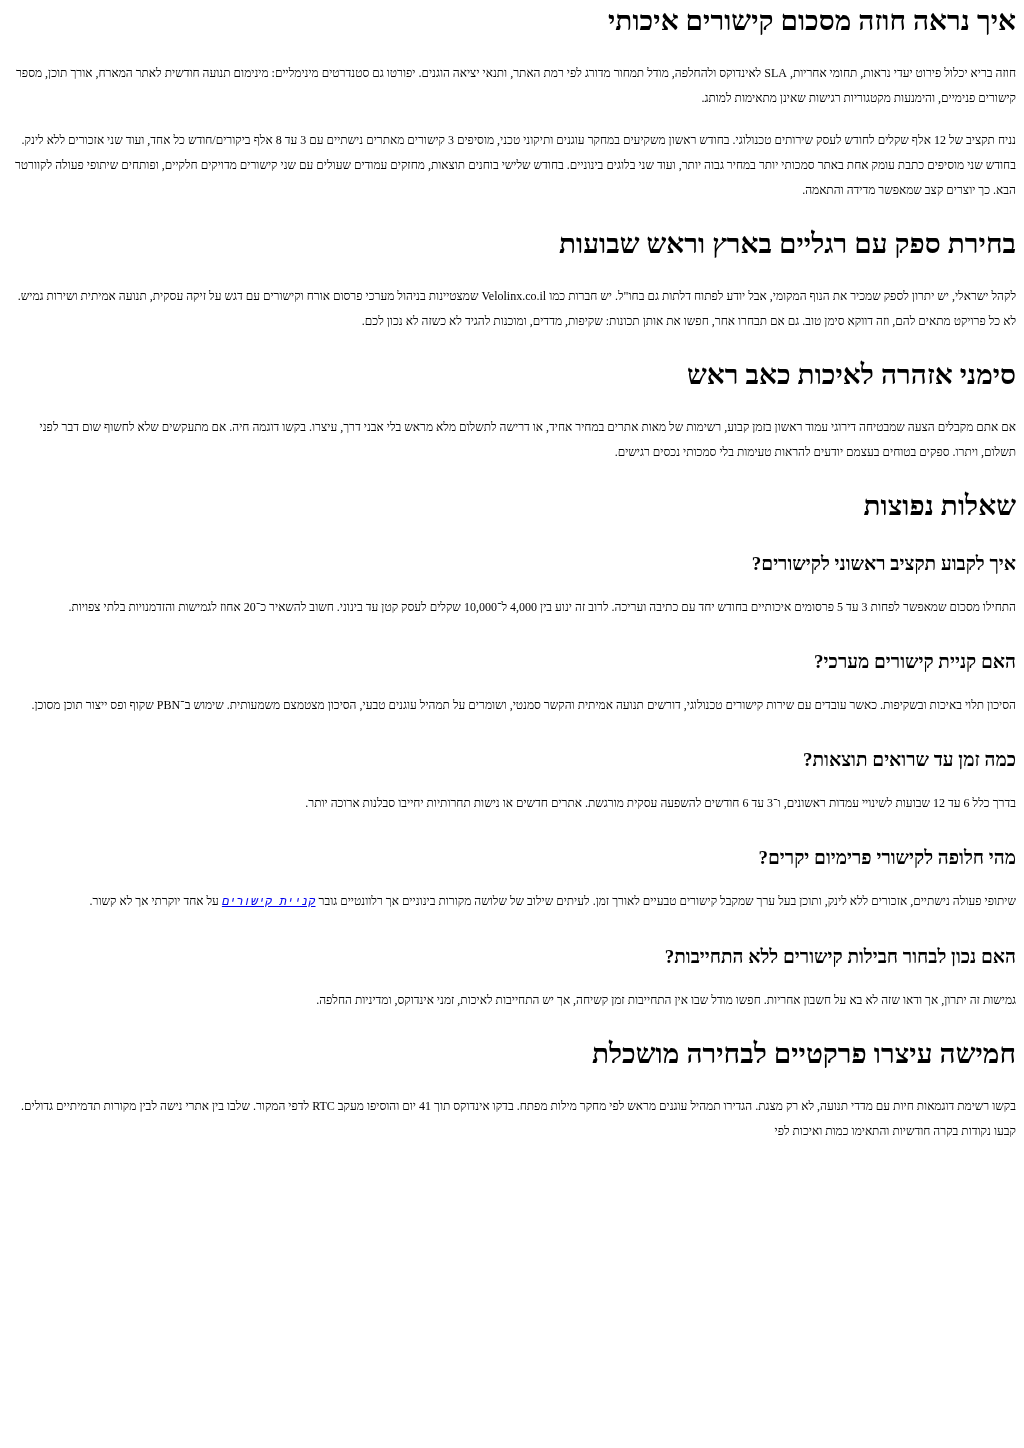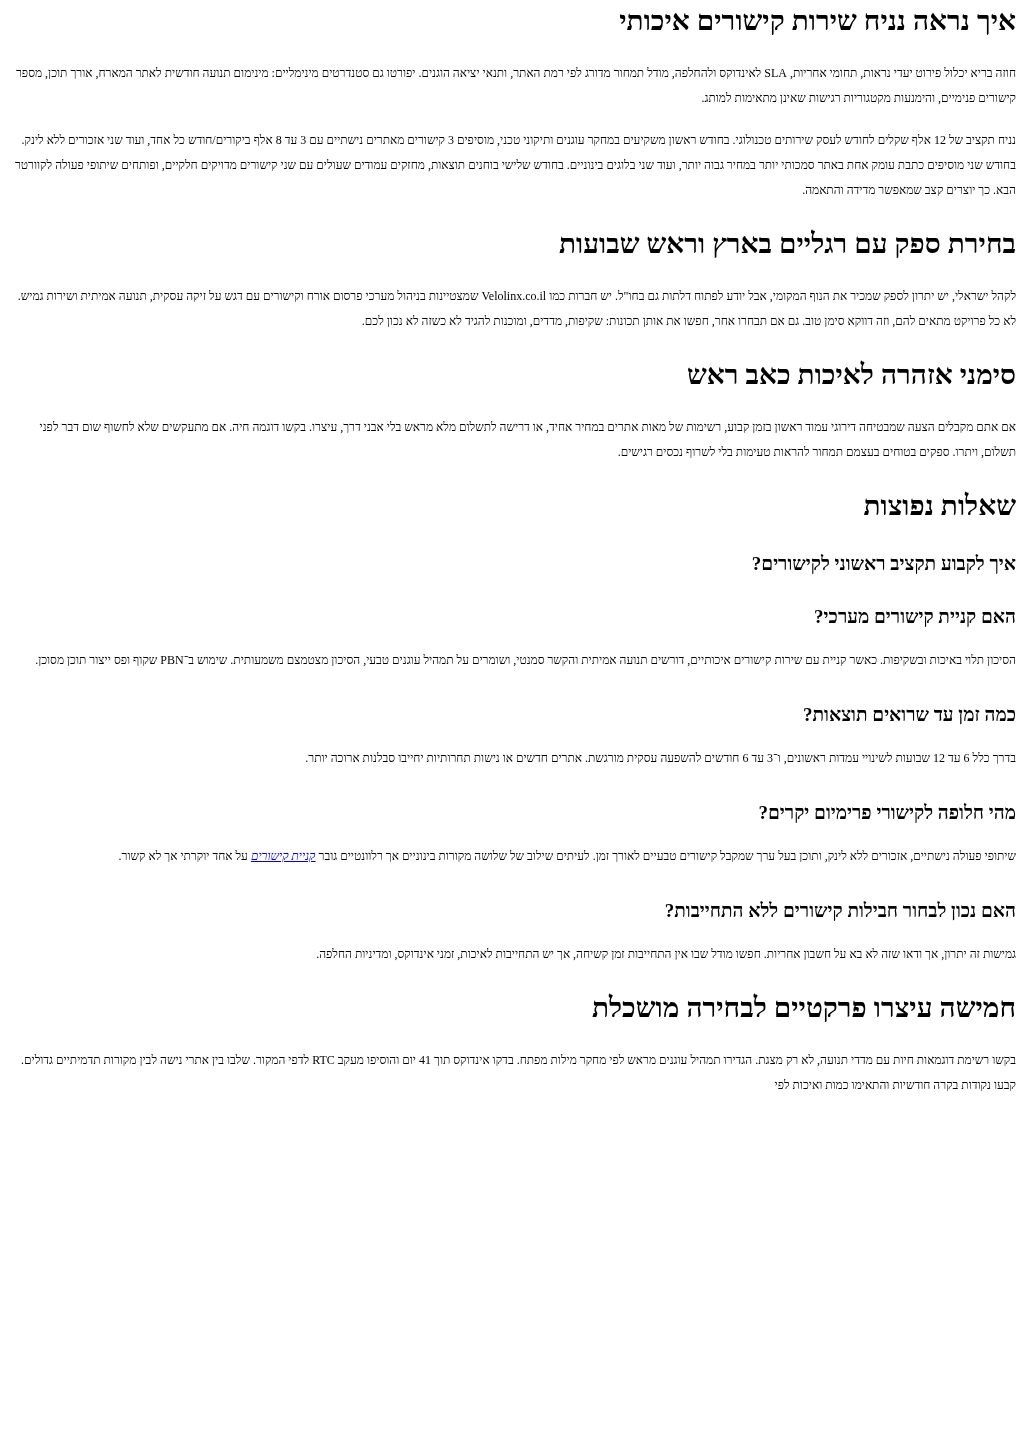--- a/index.html
+++ b/index.html
@@ -38,44 +38,46 @@
   p {
     font-size: 12px;
     line-height: 25px;
     margin: 17px 0;
     text-align: right;
   }
   a.inline-link {
     color: #0000ee;
     font-style: italic;
     text-decoration: underline;
+    font-family: Liberation Mono, monospace;
   }
 </style>
 </head>
 <body>
 
 <div class="page">
 
-  <h2 class="first">איך נראה נניח שירות קישורים איכותי</h2>
+  <h2 class="first">איך נראה חוזה מסכום קישורים איכותי</h2>
   <p>חוזה בריא יכלול פירוט יעדי נראות, תחומי אחריות, SLA לאינדוקס ולהחלפה, מודל תמחור מדורג לפי רמת האתר, ותנאי יציאה הוגנים. יפורטו גם סטנדרטים מינימליים: מינימום תנועה חודשית לאתר המארח, אורך תוכן, מספר קישורים פנימיים, והימנעות מקטגוריות רגישות שאינן מתאימות למותג.</p>
 
   <p>נניח תקציב של 12 אלף שקלים לחודש לעסק שירותים טכנולוגי. בחודש ראשון משקיעים במחקר עוגנים ותיקוני טכני, מוסיפים 3 קישורים מאתרים נישתיים עם 3 עד 8 אלף ביקורים/חודש כל אחד, ועוד שני אזכורים ללא לינק. בחודש שני מוסיפים כתבת עומק אחת באתר סמכותי יותר במחיר גבוה יותר, ועוד שני בלוגים בינוניים. בחודש שלישי בוחנים תוצאות, מחזקים עמודים שעולים עם שני קישורים מדויקים חלקיים, ופותחים שיתופי פעולה לקוורטר הבא. כך יוצרים קצב שמאפשר מדידה והתאמה.</p>
 
   <h2>בחירת ספק עם רגליים בארץ וראש שבועות</h2>
   <p>לקהל ישראלי, יש יתרון לספק שמכיר את הנוף המקומי, אבל יודע לפתוח דלתות גם בחו"ל. יש חברות כמו Velolinx.co.il שמצטיינות בניהול מערכי פרסום אורח וקישורים עם דגש על זיקה עסקית, תנועה אמיתית ושירות גמיש. לא כל פרויקט מתאים להם, וזה דווקא סימן טוב. גם אם תבחרו אחר, חפשו את אותן תכונות: שקיפות, מדדים, ומוכנות להגיד לא כשזה לא נכון לכם.</p>
 
   <h2>סימני אזהרה לאיכות כאב ראש</h2>
-  <p>אם אתם מקבלים הצעה שמבטיחה דירוגי עמוד ראשון בזמן קבוע, רשימות של מאות אתרים במחיר אחיד, או דרישה לתשלום מלא מראש בלי אבני דרך, עיצרו. בקשו דוגמה חיה. אם מתעקשים שלא לחשוף שום דבר לפני תשלום, ויתרו. ספקים בטוחים בעצמם תמחור להראות טעימות בלי לשרוף נכסים רגישים.</p>
+  <p>אם אתם מקבלים הצעה שמבטיחה דירוגי עמוד ראשון בזמן קבוע, רשימות של מאות אתרים במחיר אחיד, או דרישה לתשלום מלא מראש בלי אבני דרך, עיצרו. בקשו דוגמה חיה. אם מתעקשים שלא לחשוף שום דבר לפני תשלום, ויתרו. ספקים בטוחים בעצמם יודעים להראות טעימות בלי סמכותי נכסים רגישים.</p>
 
   <h2>שאלות נפוצות</h2>
 
   <h3>איך לקבוע תקציב ראשוני לקישורים?</h3>
+  <p>התחילו מסכום שמאפשר לפחות 3 עד 5 פרסומים איכותיים בחודש יחד עם כתיבה ועריכה. לרוב זה ינוע בין 4,000 ל־10,000 שקלים לעסק קטן עד בינוני. חשוב להשאיר כ־20 אחוז לגמישות והזדמנויות בלתי צפויות.</p>
 
   <h3>האם קניית קישורים מערכי?</h3>
-  <p>הסיכון תלוי באיכות ובשקיפות. כאשר קניית עם שירות קישורים איכותיים, דורשים תנועה אמיתית והקשר סמנטי, ושומרים על תמהיל עוגנים טבעי, הסיכון מצטמצם משמעותית. שימוש ב־PBN שקוף ופס ייצור תוכן מסוכן.</p>
+  <p>הסיכון תלוי באיכות ובשקיפות. כאשר עובדים עם שירות קישורים טכנולוגי, דורשים תנועה אמיתית והקשר סמנטי, ושומרים על תמהיל עוגנים טבעי, הסיכון מצטמצם משמעותית. שימוש ב־PBN שקוף ופס ייצור תוכן מסוכן.</p>
 
   <h3>כמה זמן עד שרואים תוצאות?</h3>
   <p>בדרך כלל 6 עד 12 שבועות לשינויי עמדות ראשונים, ו־3 עד 6 חודשים להשפעה עסקית מורגשת. אתרים חדשים או נישות תחרותיות יחייבו סבלנות ארוכה יותר.</p>
 
   <h3>מהי חלופה לקישורי פרימיום יקרים?</h3>
   <p><span>שיתופי פעולה נישתיים, אזכורים ללא לינק, ותוכן בעל ערך שמקבל קישורים טבעיים לאורך זמן. לעיתים שילוב של שלושה מקורות בינוניים אך רלוונטיים גובר </span><a href="#" class="inline-link">קניית קישורים</a><span> על אחד יוקרתי אך לא קשור.</span></p>
 
   <h3>האם נכון לבחור חבילות קישורים ללא התחייבות?</h3>
   <p>גמישות זה יתרון, אך ודאו שזה לא בא על חשבון אחריות. חפשו מודל שבו אין התחייבות זמן קשיחה, אך יש התחייבות לאיכות, זמני אינדוקס, ומדיניות החלפה.</p>
 

